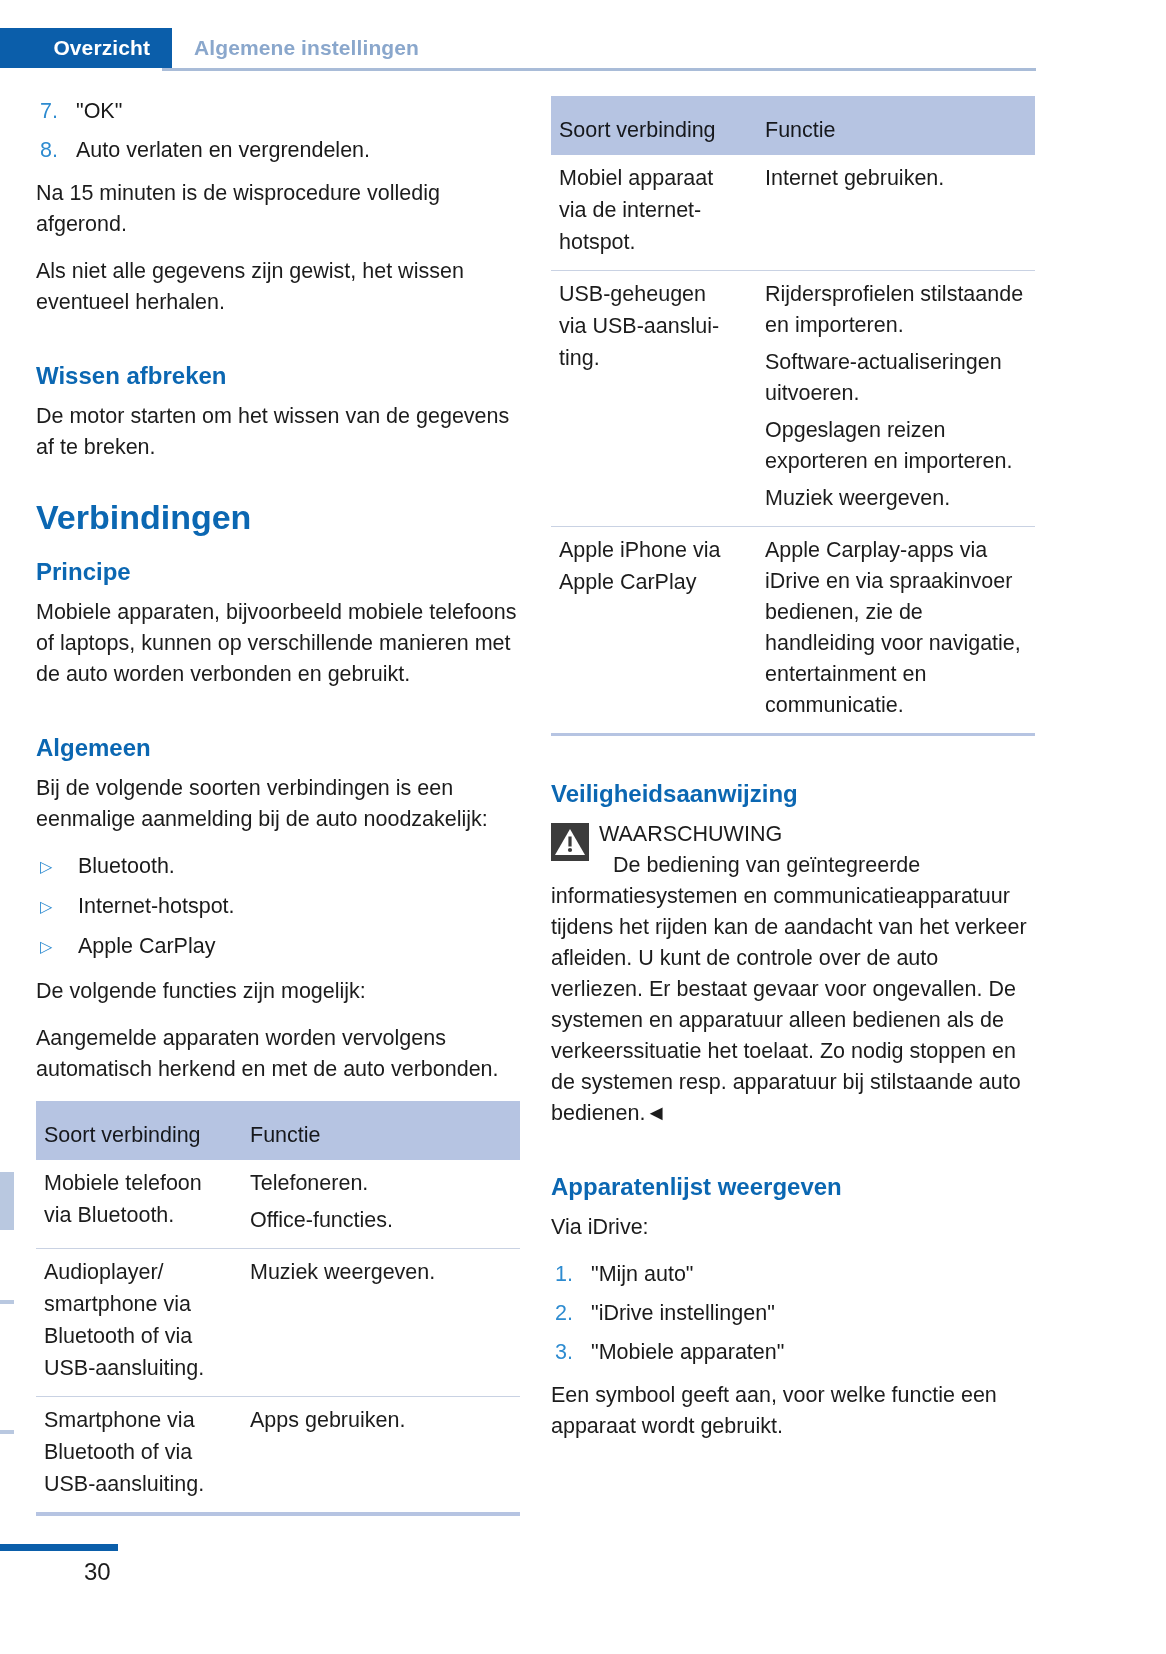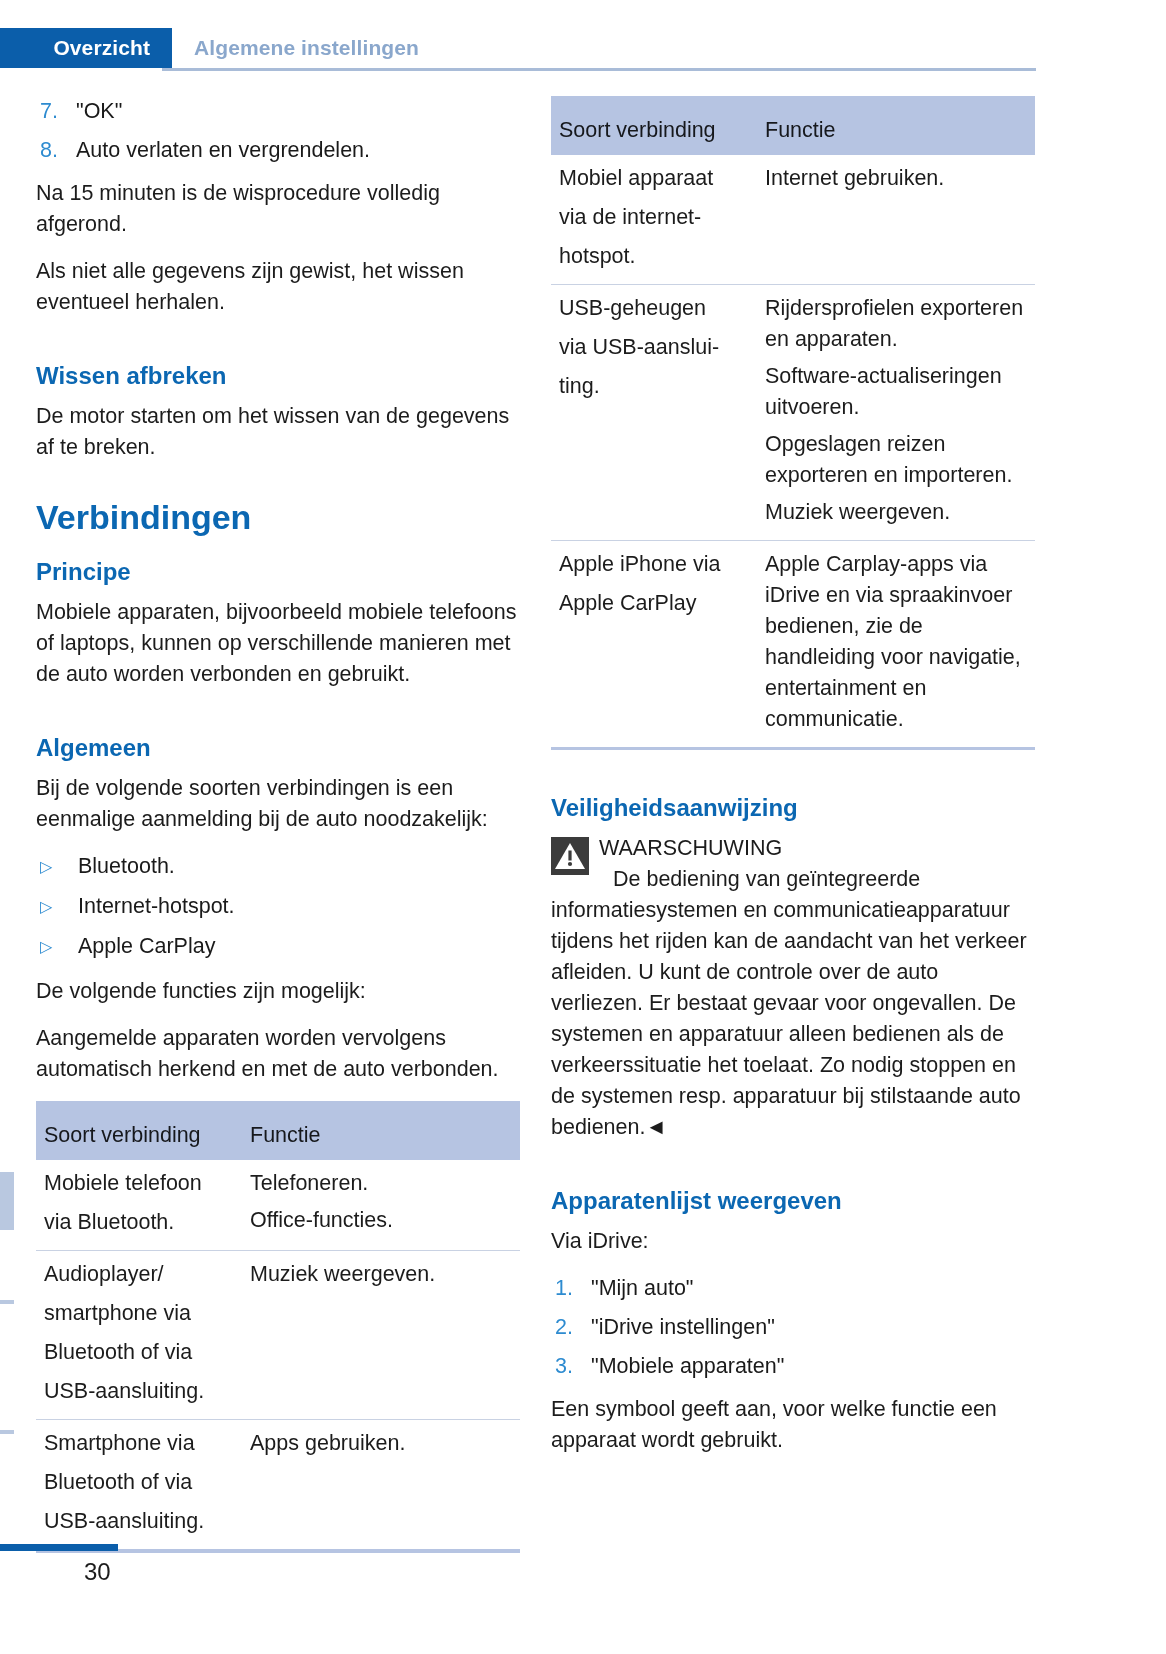--- a/index.html
+++ b/index.html
@@ -173,21 +173,21 @@
     font-size: 21.5px;
     line-height: 31px;
     padding: 8px 8px 12px 8px;
     border-top: 1px solid #c9d2e3;
     color: #1c1c1c;
   }
   table.conn tr.firstrow td { border-top: none; }
   table.conn col.c1 { width: 206px; }
   table.conn col.c2 { width: 278px; }
   .cellline { display: block; }
-  .cellline + .cellline { margin-top: 8px; }
+  .cellline + .cellline { margin-top: 1px; }
   .cellpara + .cellpara { margin-top: 6px; }
   .tbl-bottom {
     width: 484px;
     height: 4px;
     background: #b6c4e2;
     margin-top: 0px;
   }
   .tbl-bottom.thin { height: 3px; }
 
   
@@ -368,21 +368,21 @@
             <div class="cellpara">Internet gebruiken.</div>
           </td>
         </tr>
         <tr>
           <td>
             <span class="cellline">USB-geheugen</span>
             <span class="cellline">via USB-aanslui-</span>
             <span class="cellline">ting.</span>
           </td>
           <td>
-            <div class="cellpara">Rijdersprofielen exporteren en apparaten.</div>
+            <div class="cellpara">Rijdersprofielen stilstaande en importeren.</div>
             <div class="cellpara">Software-actualiseringen uitvoeren.</div>
             <div class="cellpara">Opgeslagen reizen exporteren en importeren.</div>
             <div class="cellpara">Muziek weergeven.</div>
           </td>
         </tr>
         <tr>
           <td>
             <span class="cellline">Apple iPhone via</span>
             <span class="cellline">Apple CarPlay</span>
           </td>

